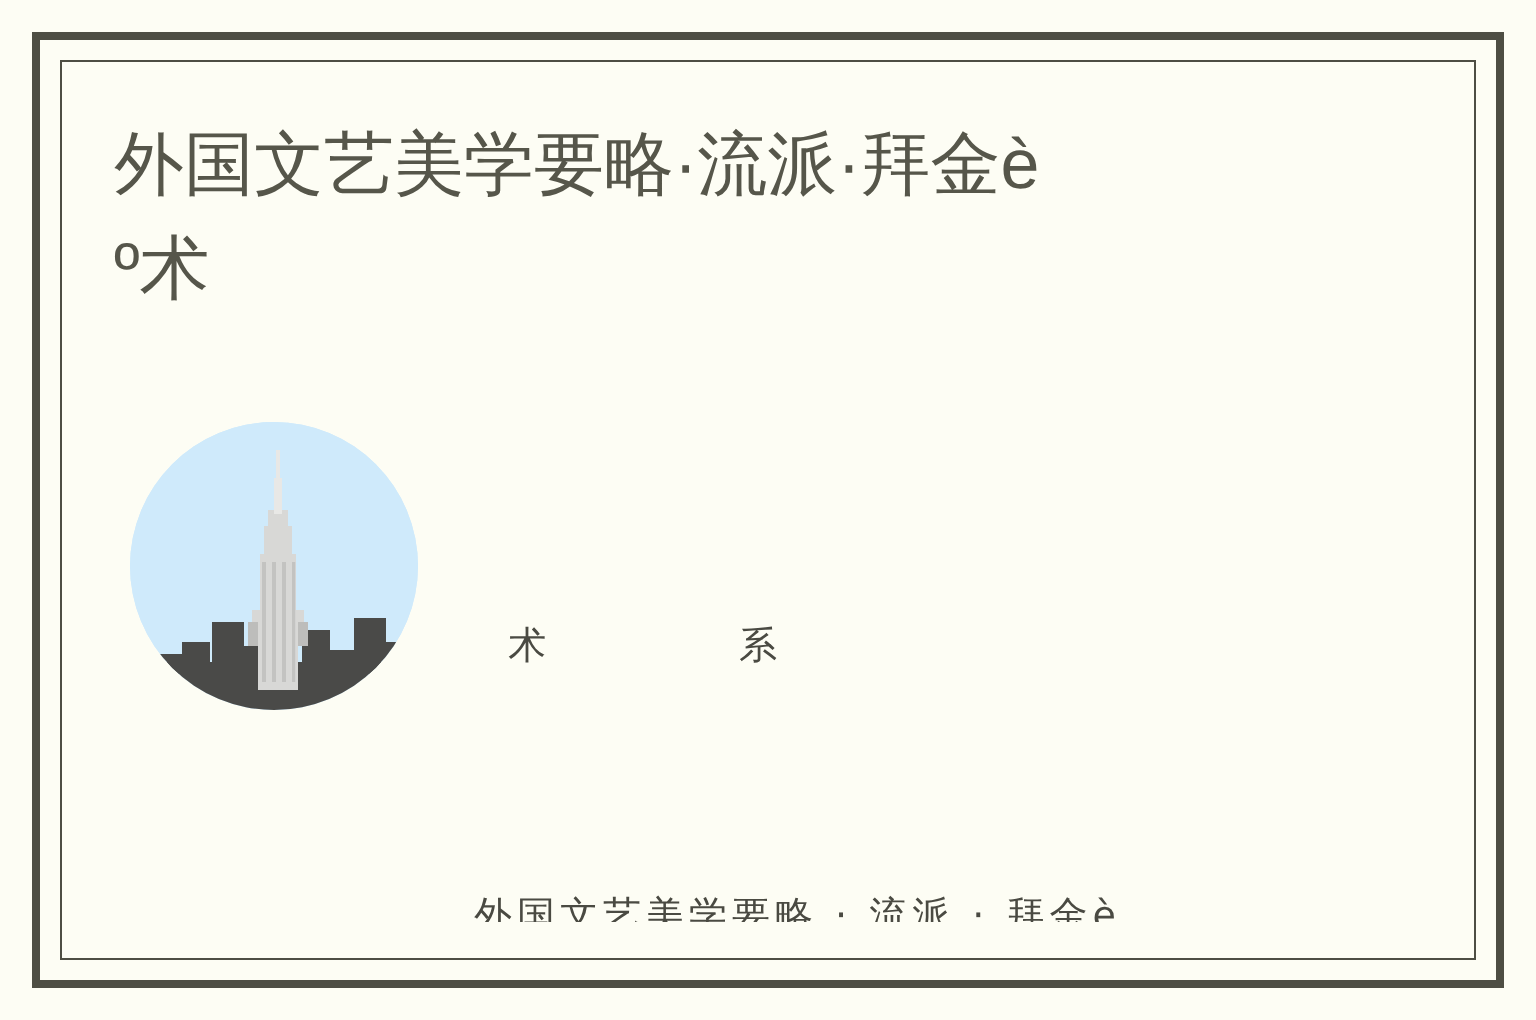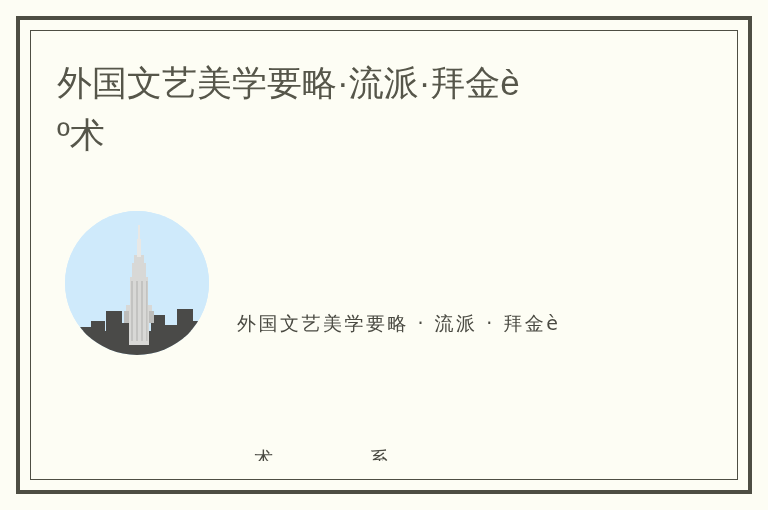--- a/index.html
+++ b/index.html
@@ -165,22 +165,22 @@
                 <rect x="81" y="70" width="1.6" height="60"></rect>
               </g>
               <g fill="#bdbdbb">
                 <rect x="59" y="100" width="5" height="12"></rect>
                 <rect x="84" y="100" width="5" height="12"></rect>
               </g>
             </svg>
           </div>
 
           <div class="body-text">
+            <span class="ln">  术           系</span>
             <span class="ln">外国文艺美学要略 · 流派 · 拜金è</span>
-            <span class="ln">  术           系</span>
             
             
             
           </div>
 
         </div>
 
       </div>
     </div>
   </div>

